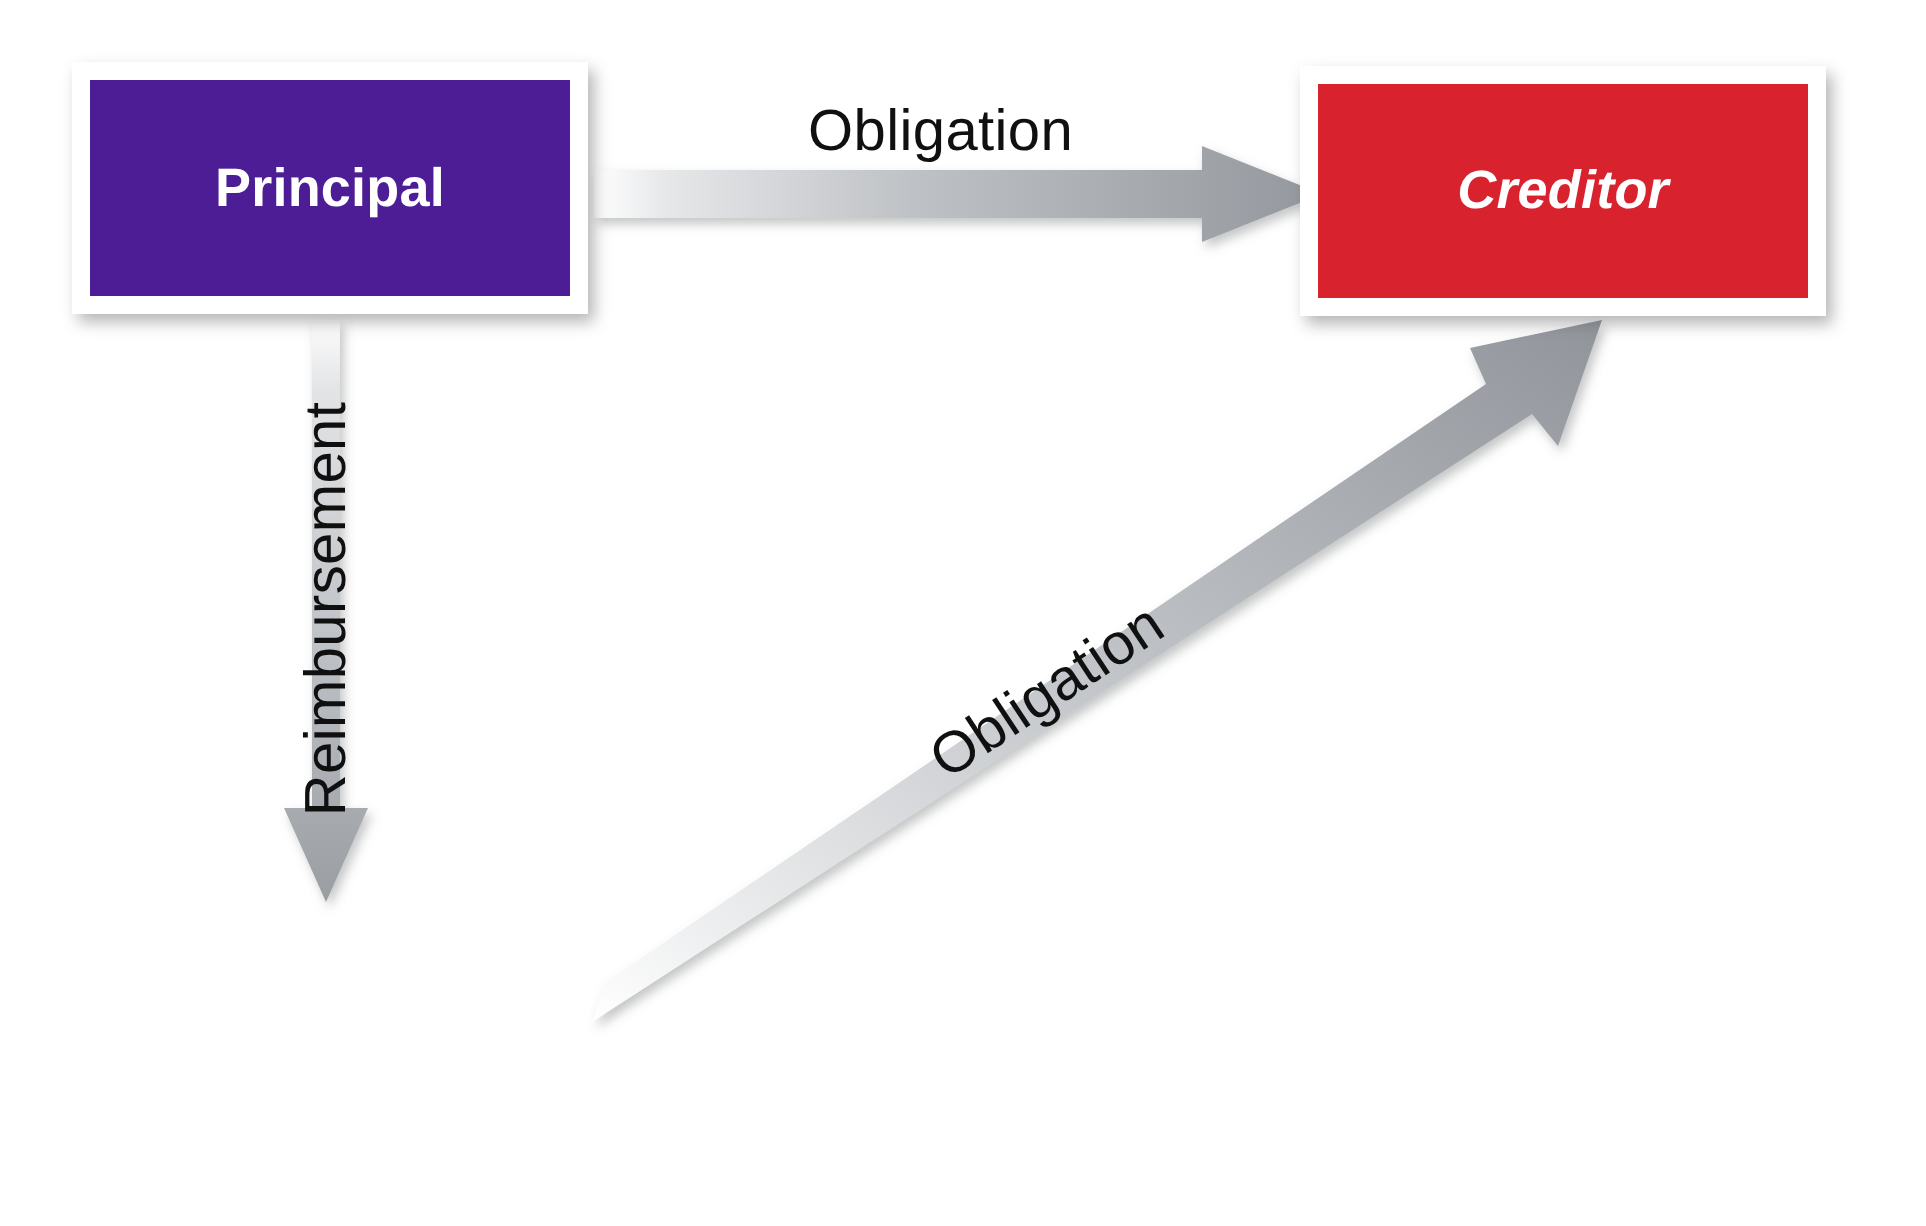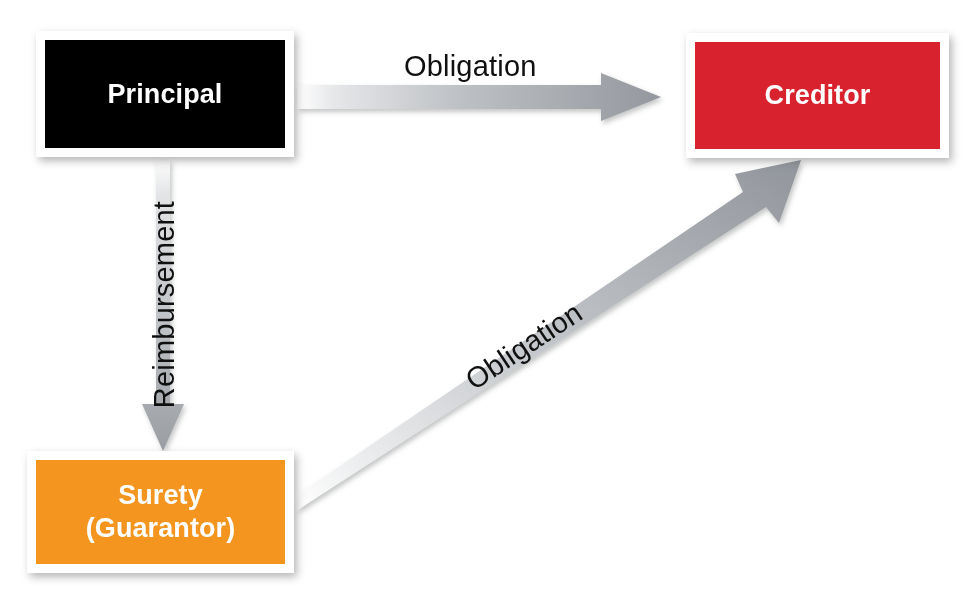--- a/index.html
+++ b/index.html
@@ -45,27 +45,28 @@
     display: block;
     white-space: nowrap;
   }
 
   #node-principal {
     left: 36px;
     top: 31px;
     width: 258px;
     height: 126px;
   }
-  #node-principal .node-inner { background: #000000; }
+  #node-principal .node-inner { background: #4c1d95; }
 
   #node-creditor {
-    left: 686px;
+    left: 650px;
     top: 33px;
     width: 263px;
     height: 125px;
+    font-style: italic;
   }
   #node-creditor .node-inner { background: #d8232e; }
 
   #node-surety {
     left: 27px;
     top: 451px;
     width: 267px;
     height: 122px;
   }
   #node-surety .node-inner { background: #f3951f; }
@@ -164,20 +165,14 @@
       <span class="node-line">Principal</span>
     </div>
   </div>
 
   <div class="node-box" id="node-creditor">
     <div class="node-inner">
       <span class="node-line">Creditor</span>
     </div>
   </div>
 
-  <div class="node-box" id="node-surety">
-    <div class="node-inner">
-      <span class="node-line">Surety</span>
-      <span class="node-line">(Guarantor)</span>
-    </div>
-  </div>
 
 </div>
 
 </body></html>

